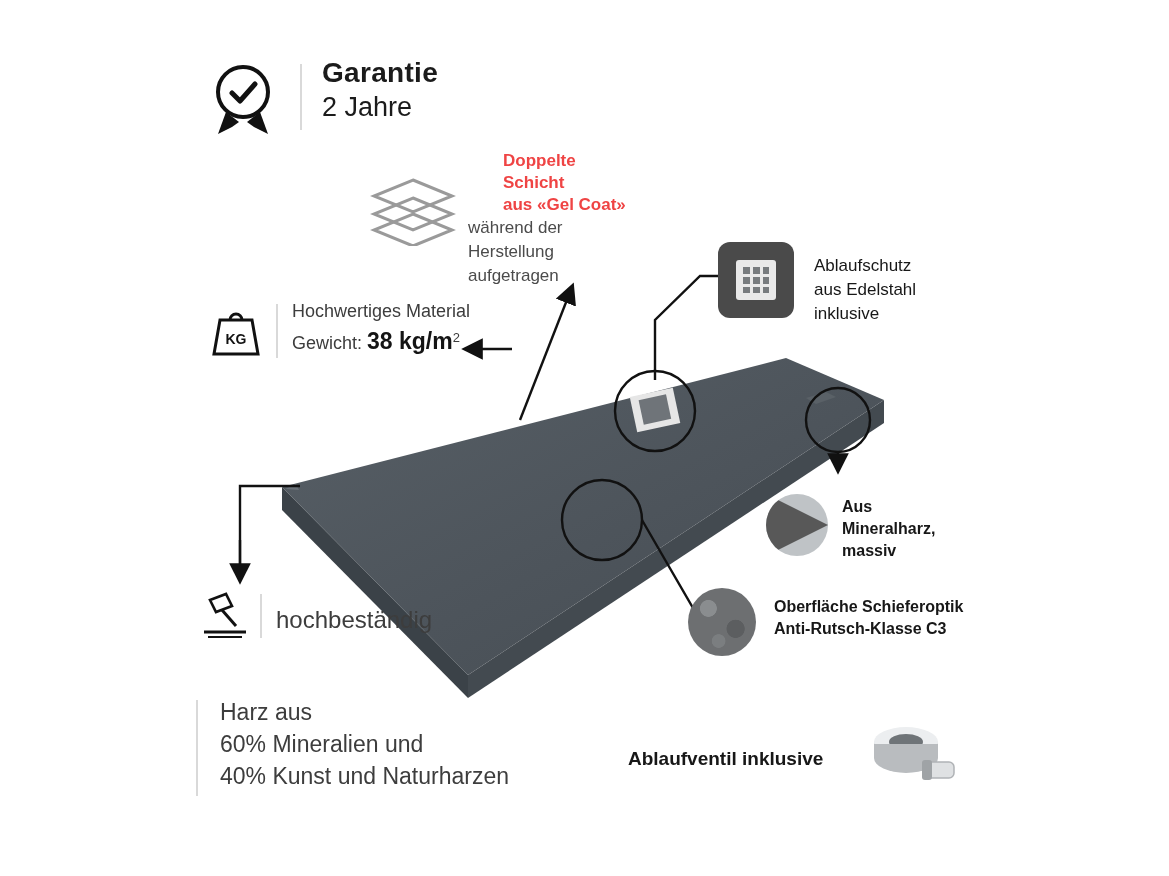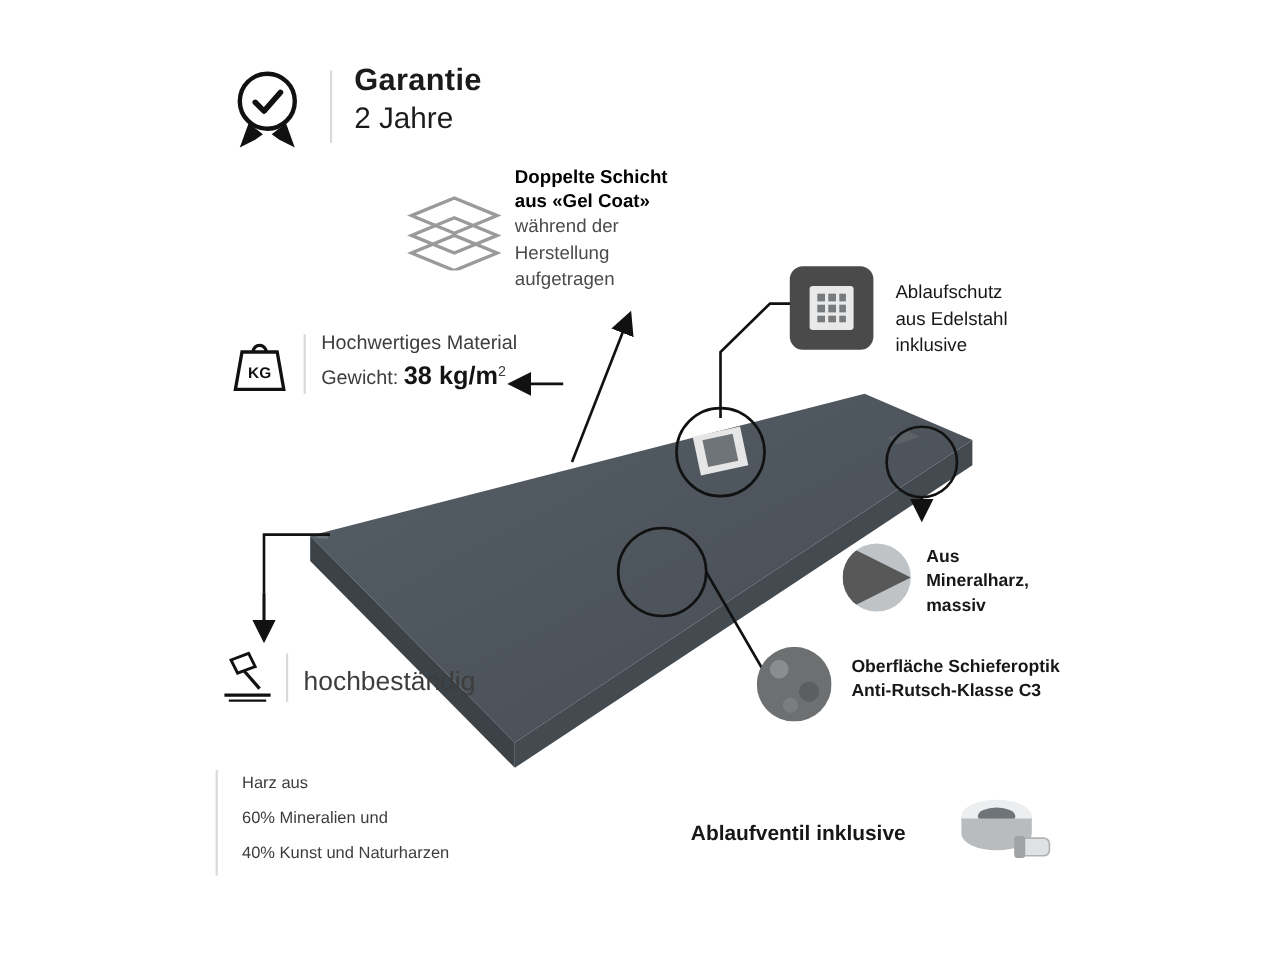--- a/index.html
+++ b/index.html
@@ -19,21 +19,21 @@
   #logo{left:752px;top:62px;width:260px;height:92px;}
   #logo .word{font-size:52px;font-weight:bold;letter-spacing:-1px;line-height:56px;color:#141414;font-family:"DejaVu Sans",sans-serif;}
   #logo .rule{position:absolute;left:2px;top:62px;width:212px;height:2px;background:#1a1a1a;}
   #logo .sub{position:absolute;left:2px;top:68px;font-size:11px;letter-spacing:2.4px;color:#1a1a1a;}
   #logo .swoosh{position:absolute;left:168px;top:2px;width:36px;height:26px;border-top:5px solid #141414;border-right:5px solid #141414;border-top-right-radius:14px;transform:rotate(0deg);}
 
   
   #gelcoat{left:370px;top:150px;width:270px;height:120px;}
   #gelcoat .layers{position:absolute;left:0;top:26px;width:86px;height:70px;}
   #gelcoat .t{position:absolute;left:98px;top:0;width:170px;}
-  #gelcoat .b{font-size:17px;font-weight:bold;line-height:22px;color:#000000;}
+  #gelcoat .b{font-size:17px;font-weight:bold;line-height:22px;color:#ef4444;margin-left:35px;}
   #gelcoat .n{font-size:17px;font-weight:400;line-height:24px;color:#4b4b4b;}
 
   
   #weight{left:208px;top:300px;width:290px;height:80px;}
   #weight .icon{position:absolute;left:0;top:2px;width:56px;height:56px;}
   #weight .divider{position:absolute;left:68px;top:4px;width:2px;height:54px;background:#d9d9d9;}
   #weight .t{position:absolute;left:84px;top:-2px;}
   #weight .l1{font-size:18px;color:#3d3d3d;line-height:26px;}
   #weight .l2{font-size:18px;color:#3d3d3d;line-height:28px;}
   #weight .l2 b{font-size:23px;font-weight:bold;color:#141414;}
@@ -60,21 +60,21 @@
   
   #durable{left:200px;top:592px;width:230px;height:56px;}
   #durable .icon{position:absolute;left:0;top:0;width:50px;height:48px;}
   #durable .divider{position:absolute;left:60px;top:2px;width:2px;height:44px;background:#d9d9d9;}
   #durable .t{position:absolute;left:76px;top:14px;font-size:24px;color:#3d3d3d;}
 
   
   #resin{left:196px;top:700px;width:360px;height:96px;}
   #resin .divider{position:absolute;left:0;top:0;width:2px;height:96px;background:#d9d9d9;}
   #resin .t{position:absolute;left:24px;top:-4px;}
-  #resin .ln{font-size:15px;color:#3d3d3d;line-height:32px;}
+  #resin .ln{font-size:23px;color:#3d3d3d;line-height:32px;}
 
   
   #valve{left:628px;top:718px;width:330px;height:80px;}
   #valve .t{position:absolute;left:0;top:30px;font-size:19px;font-weight:bold;color:#171717;}
   #valve .art{position:absolute;left:238px;top:0;width:92px;height:76px;}
 
   
   #overlay{left:0;top:0;width:1169px;height:876px;pointer-events:none;}
 </style>
 </head>

